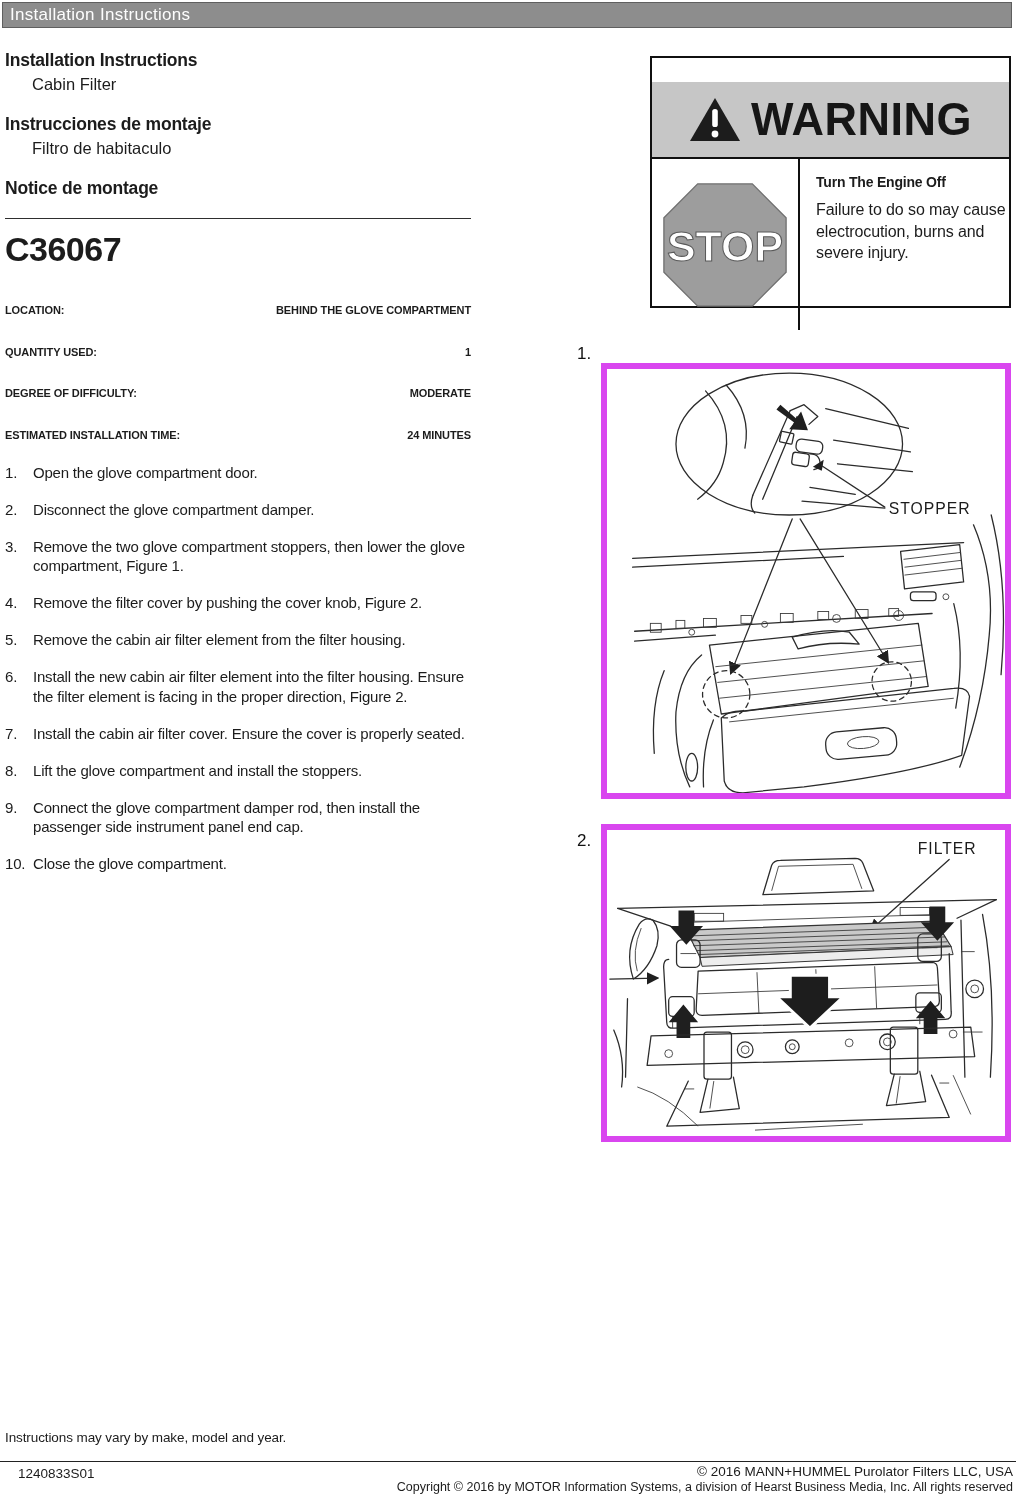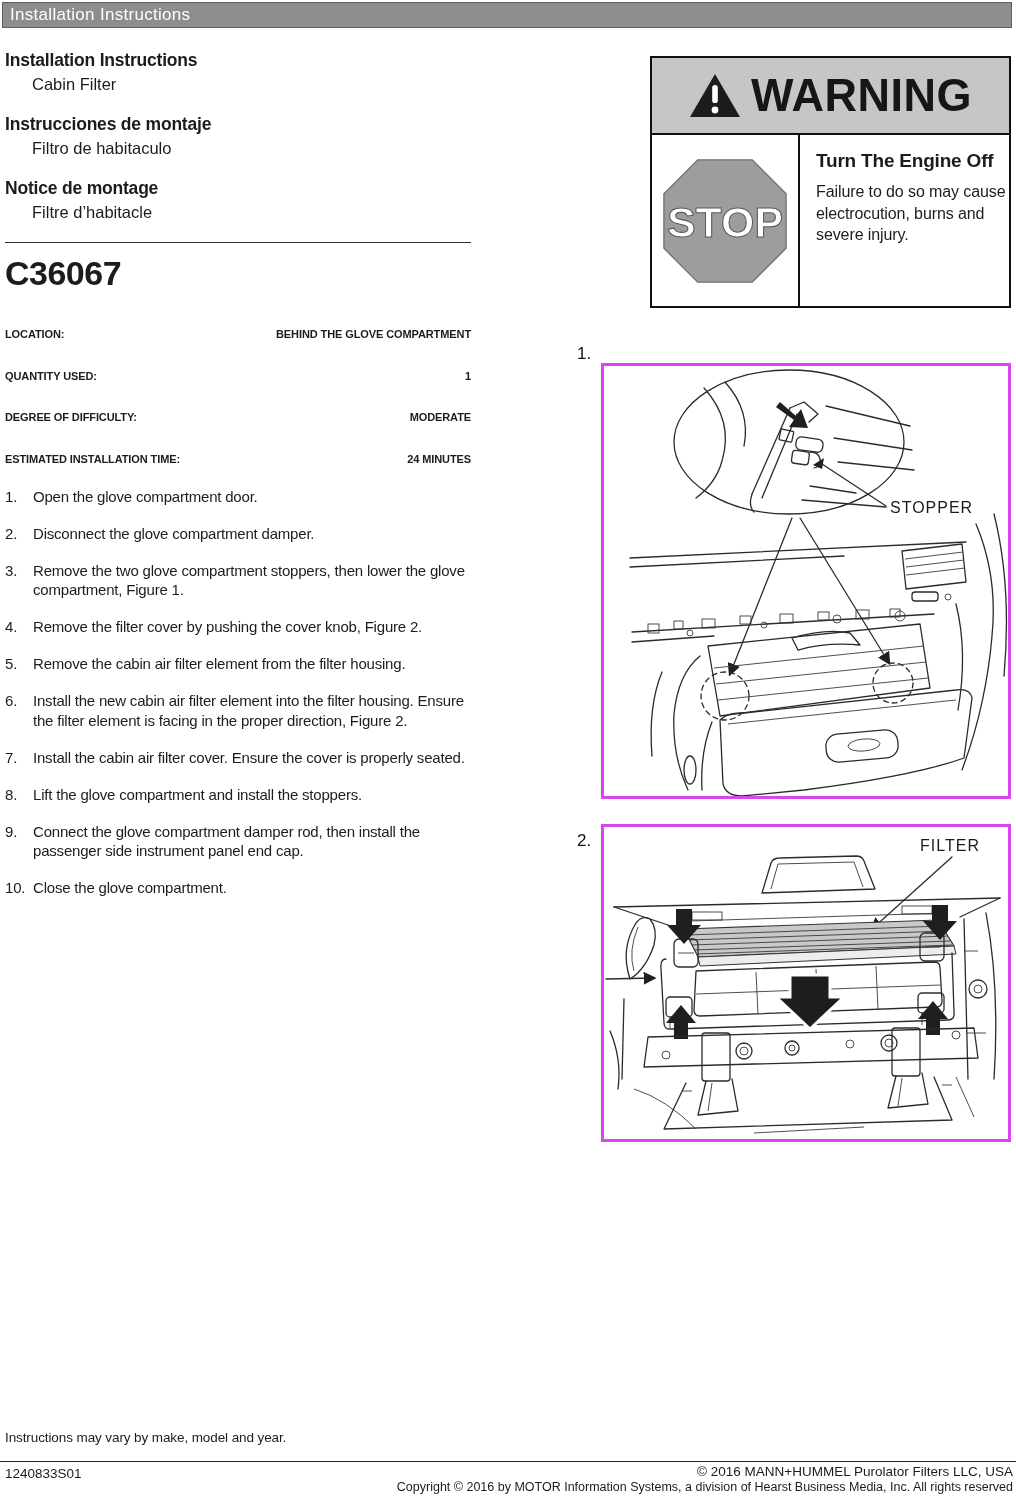--- a/index.html
+++ b/index.html
@@ -26,64 +26,63 @@
               line-height:18px; margin-bottom:23.5px; letter-spacing:-0.1px; width:466px; }
   .spec-row:last-child { margin-bottom:16px; }
   .steps { margin-top:19px; }
   .step { display:flex; font-size:15px; line-height:19.5px; margin-bottom:17.5px; letter-spacing:-0.2px; }
   .step-num { width:28px; flex:none; }
   .step-text { flex:1; }
   
   .warning-box { position:absolute; left:650px; top:56px; width:361px; height:252px;
                  border:2px solid #101010; box-sizing:border-box; background:#fff; }
   .warning-header { height:75px; background:#c6c6c6; border-bottom:2px solid #101010;
-                    display:flex; align-items:center; justify-content:center; gap:10px; }
+                    display:flex; align-items:center; justify-content:center; gap:10px;margin-top:24px; }
   .warning-word { font-size:45px; font-weight:bold; letter-spacing:0.5px; color:#161616; transform:scaleY(1.03); }
   .warning-body { display:flex; height:171px; }
   .stop-cell { width:146px; flex:none; border-right:2px solid #101010;
                display:flex; align-items:center; justify-content:center; }
   .engine-cell { flex:1; padding:15px 6px 6px 16px; }
-  .engine-title { font-size:19px; font-weight:bold; margin:0 0 9px 0; letter-spacing:-0.2px; }
+  .engine-title { font-size:14px; font-weight:bold; margin:0 0 9px 0; letter-spacing:-0.2px; }
   .engine-text { font-size:16px; line-height:21.5px; letter-spacing:-0.1px; width:192px; }
   
   .fig-label { position:absolute; font-size:17px; color:#111; }
   .fig1-label { left:577px; top:344px; }
   .fig2-label { left:577px; top:831px; }
-  .figure { position:absolute; border:3px solid #d946ef; box-sizing:border-box; background:#fff; }
+  .figure { position:absolute; border:6px solid #d946ef; box-sizing:border-box; background:#fff; }
   .fig1 { left:601px; top:363px; width:410px; height:436px; }
   .fig2 { left:601px; top:824px; width:410px; height:318px; }
   .figure svg { display:block; width:100%; height:100%; }
   .sketch { stroke:#2b2b2b; stroke-width:1.3; fill:none; stroke-linecap:round; stroke-linejoin:round; }
   .sketch-thin { stroke:#3a3a3a; stroke-width:0.9; fill:none; }
   .solid { fill:#1f1f1f; stroke:none; }
   .fig-text { font-family:"Liberation Sans","DejaVu Sans",sans-serif; font-size:16px; fill:#1b1b1b; letter-spacing:1px; }
   
   .footer-note { position:absolute; left:5px; top:1430px; font-size:13.5px; letter-spacing:-0.1px; }
   .footer-rule { position:absolute; left:0; top:1461px; width:1016px; border:none; border-top:1.5px solid #222; margin:0; }
-  .footer-doc { position:absolute; left:5px; top:1466px; font-size:13.5px; }
+  .footer-doc { position:absolute; left:18px; top:1466px; font-size:13.5px; }
   .footer-right { position:absolute; right:3px; top:1464px; text-align:right; }
   .footer-c1 { font-size:13.5px; line-height:16px; }
   .footer-c2 { font-size:12.5px; line-height:15px; }
 </style>
 </head>
 <body>
 
 <div class="page">
 
   <div class="topbar">
     <span>Installation Instructions</span>
   </div>
 
   <div class="leftcol">
     <div class="lang-title">Installation Instructions</div>
     <div class="lang-sub">Cabin Filter</div>
     <div class="lang-title">Instrucciones de montaje</div>
     <div class="lang-sub">Filtro de habitaculo</div>
     <div class="lang-title">Notice de montage</div>
-    <div class="lang-sub">Filtre d’habitacle</div>
     <hr class="rule">
     <div class="part-number">C36067</div>
 
     <div class="specs">
       <div class="spec-row">
         <span>LOCATION:</span>
         <span>BEHIND THE GLOVE COMPARTMENT</span>
       </div>
       <div class="spec-row">
         <span>QUANTITY USED:</span>

